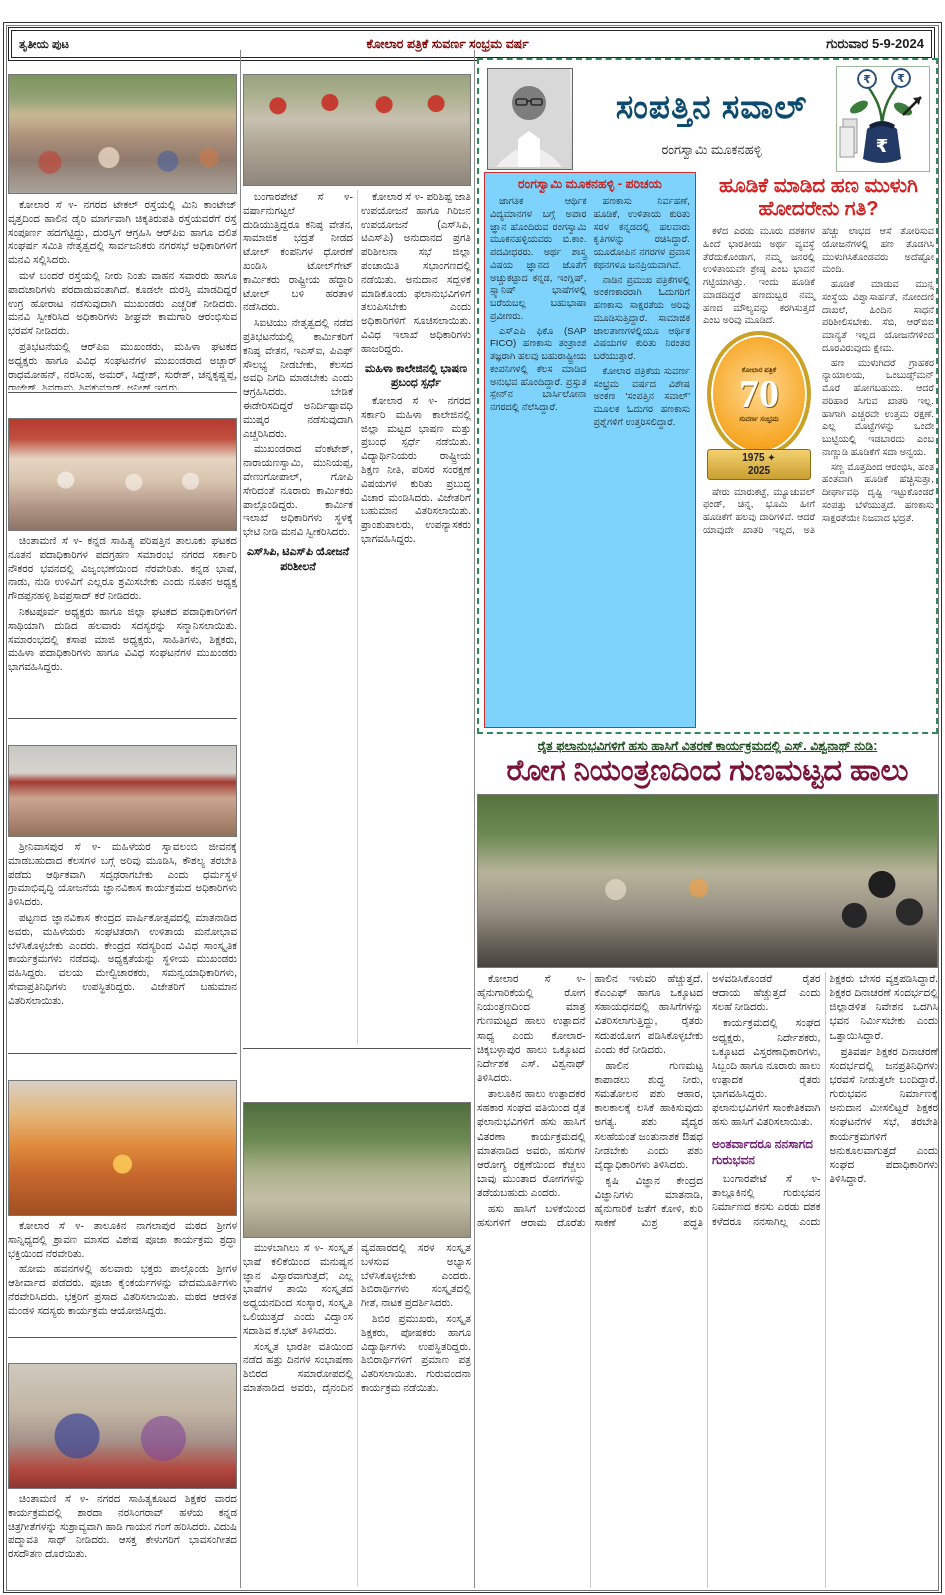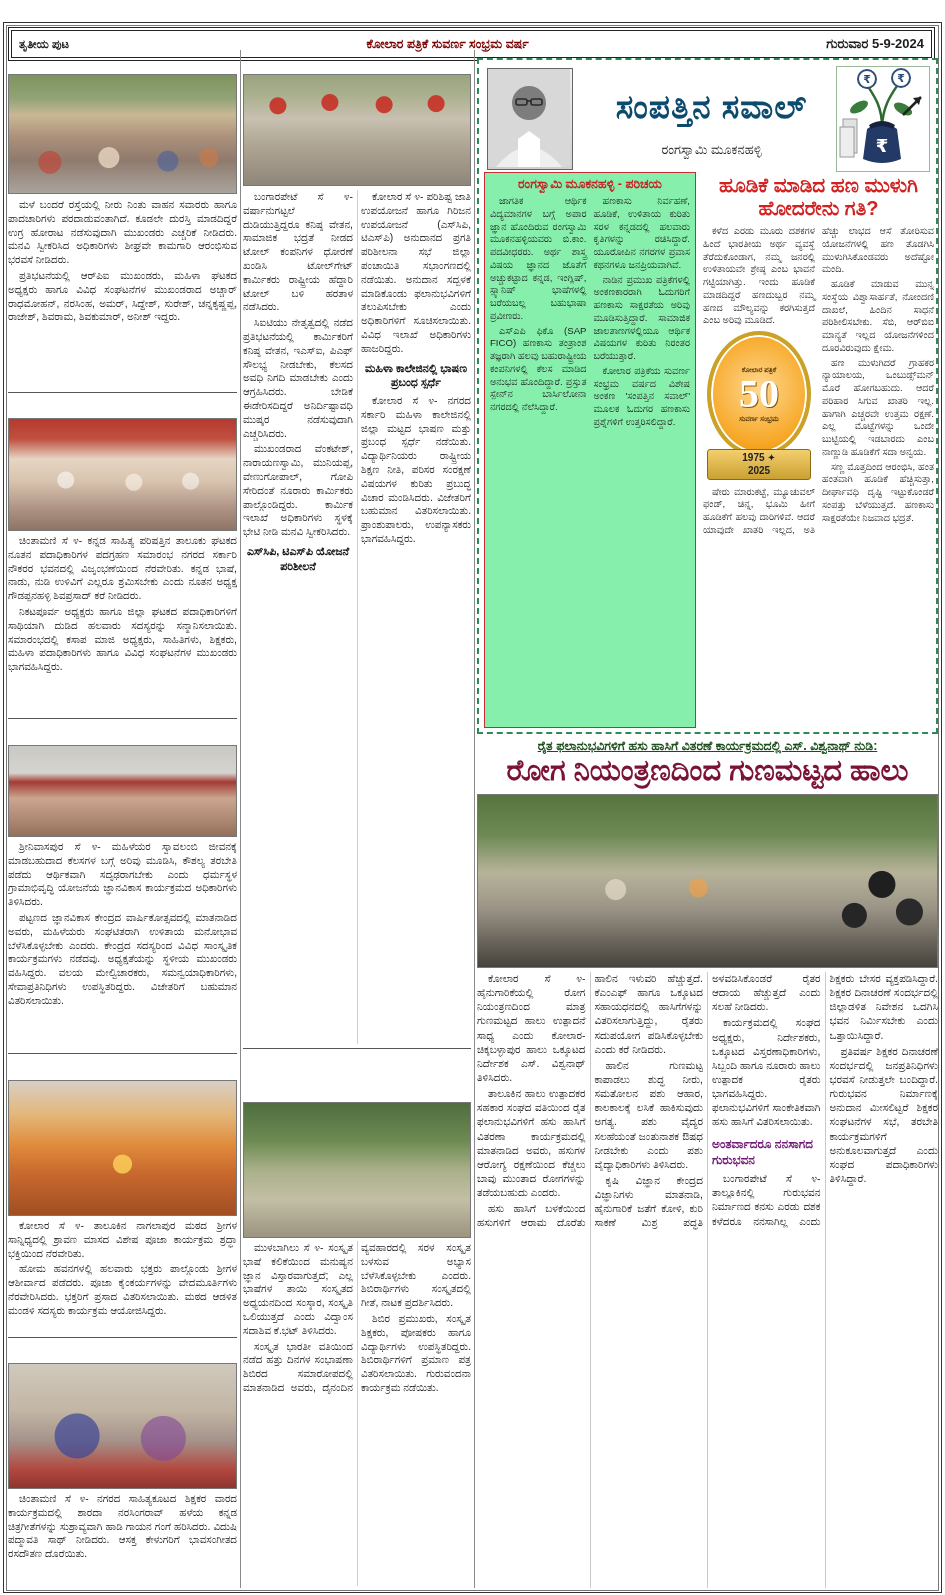--- a/index.html
+++ b/index.html
@@ -74,21 +74,21 @@
   .special-box{position:absolute;left:477px;top:58px;width:461px;height:676px;
                border:2px dashed #2e8b57;box-sizing:border-box;background:#fff;}
   .sp-title{position:absolute;left:95px;top:28px;width:275px;text-align:center;
             font-weight:bold;font-size:33px;color:#0c4a6e;letter-spacing:1px;}
   .sp-byline{position:absolute;left:95px;top:82px;width:275px;text-align:center;
              font-size:13px;color:#222;}
   .portrait{position:absolute;left:8px;top:8px;width:84px;height:100px;border:1px solid #666;
             background:linear-gradient(180deg,#efefef,#cfcfcf);overflow:hidden;}
   .illus{position:absolute;right:6px;top:6px;width:92px;height:104px;border:1px solid #9bb89b;background:#fff;}
   .intro-box{position:absolute;left:5px;top:112px;width:212px;height:556px;border:1.5px solid #c23030;
-             box-sizing:border-box;padding:4px 5px;background:#86efac;}
+             box-sizing:border-box;padding:4px 5px;background:#7dd3fc;}
   .intro-title{font-weight:bold;font-size:12.5px;color:#c42020;text-align:center;margin:0 0 3px 0;}
   .intro-body{font-size:9.6px;line-height:1.33;text-align:justify;column-count:2;column-gap:7px;
               height:512px;overflow:hidden;}
   .intro-body p{margin:0 0 2px 0;text-indent:9px;}
   .sp-right{position:absolute;left:224px;top:112px;width:231px;height:556px;}
   .sp-right-hl{font-weight:bold;font-size:20px;color:#d22222;text-align:center;line-height:1.15;margin:2px 0 5px 0;}
   .sp-right-body{font-size:9.6px;line-height:1.33;text-align:justify;column-count:2;column-gap:7px;
                  height:498px;overflow:hidden;}
   .sp-right-body p{margin:0 0 2px 0;text-indent:9px;}
 
@@ -127,20 +127,21 @@
     <span class="mh-center">ಕೋಲಾರ ಪತ್ರಿಕೆ ಸುವರ್ಣ ಸಂಭ್ರಮ ವರ್ಷ</span>
     <span class="mh-right">ಗುರುವಾರ 5-9-2024</span>
   </div>
 
   <div class="vr" style="left:240px;"></div>
   <div class="vr" style="left:474px;"></div>
 
   <div class="hl teal" style="left:8px;top:52px;width:229px;font-size:16px;">ಟೇಕಲ್ ರಸ್ತೆಯ ದುರಸ್ತಿಗೆ ಮನವಿ ಸಲ್ಲಿಕೆ</div>
   <div class="photo ph-a1" style="left:8px;top:74px;width:229px;height:120px;"></div>
   <div class="bt" style="left:8px;top:198px;width:229px;height:192px;">
+    <p>ಕೋಲಾರ ಸೆ ೪- ನಗರದ ಟೇಕಲ್ ರಸ್ತೆಯಲ್ಲಿ ಮಿನಿ ಕಾಂಟೇಜ್ ವೃತ್ತದಿಂದ ಹಾಲಿನ ಡೈರಿ ಮಾರ್ಗವಾಗಿ ಚಿಕ್ಕತಿರುಪತಿ ರಸ್ತೆಯವರೆಗೆ ರಸ್ತೆ ಸಂಪೂರ್ಣ ಹದಗೆಟ್ಟಿದ್ದು, ದುರಸ್ತಿಗೆ ಆಗ್ರಹಿಸಿ ಆರ್‌ಪಿಐ ಹಾಗೂ ದಲಿತ ಸಂಘರ್ಷ ಸಮಿತಿ ನೇತೃತ್ವದಲ್ಲಿ ಸಾರ್ವಜನಿಕರು ನಗರಸಭೆ ಅಧಿಕಾರಿಗಳಿಗೆ ಮನವಿ ಸಲ್ಲಿಸಿದರು.</p>
     <p>ಮಳೆ ಬಂದರೆ ರಸ್ತೆಯಲ್ಲಿ ನೀರು ನಿಂತು ವಾಹನ ಸವಾರರು ಹಾಗೂ ಪಾದಚಾರಿಗಳು ಪರದಾಡುವಂತಾಗಿದೆ. ಕೂಡಲೇ ದುರಸ್ತಿ ಮಾಡದಿದ್ದರೆ ಉಗ್ರ ಹೋರಾಟ ನಡೆಸುವುದಾಗಿ ಮುಖಂಡರು ಎಚ್ಚರಿಕೆ ನೀಡಿದರು. ಮನವಿ ಸ್ವೀಕರಿಸಿದ ಅಧಿಕಾರಿಗಳು ಶೀಘ್ರವೇ ಕಾಮಗಾರಿ ಆರಂಭಿಸುವ ಭರವಸೆ ನೀಡಿದರು.</p>
     <p>ಪ್ರತಿಭಟನೆಯಲ್ಲಿ ಆರ್‌ಪಿಐ ಮುಖಂಡರು, ಮಹಿಳಾ ಘಟಕದ ಅಧ್ಯಕ್ಷರು ಹಾಗೂ ವಿವಿಧ ಸಂಘಟನೆಗಳ ಮುಖಂಡರಾದ ಅಚ್ಚಾರ್ ರಾಧಮೋಹನ್, ನರಸಿಂಹ, ಅಮರ್, ಸಿದ್ದೇಶ್, ಸುರೇಶ್, ಚನ್ನಕೃಷ್ಣಪ್ಪ, ರಾಜೇಶ್, ಶಿವರಾಮ, ಶಿವಕುಮಾರ್, ಅನೀಶ್ ಇದ್ದರು.</p>
   </div>
 
   <div class="sep" style="left:8px;top:392px;width:229px;"></div>
   <div class="hl maroon" style="left:8px;top:396px;width:229px;font-size:16px;">ಚಿಂತಾಮಣಿಯಲ್ಲಿ ಕಸಾಪ ಪದಗ್ರಹಣ</div>
   <div class="photo ph-a2" style="left:8px;top:418px;width:229px;height:113px;"></div>
   <div class="bt" style="left:8px;top:534px;width:229px;height:182px;">
     <p>ಚಿಂತಾಮಣಿ ಸೆ ೪- ಕನ್ನಡ ಸಾಹಿತ್ಯ ಪರಿಷತ್ತಿನ ತಾಲೂಕು ಘಟಕದ ನೂತನ ಪದಾಧಿಕಾರಿಗಳ ಪದಗ್ರಹಣ ಸಮಾರಂಭ ನಗರದ ಸರ್ಕಾರಿ ನೌಕರರ ಭವನದಲ್ಲಿ ವಿಜೃಂಭಣೆಯಿಂದ ನೆರವೇರಿತು. ಕನ್ನಡ ಭಾಷೆ, ನಾಡು, ನುಡಿ ಉಳಿವಿಗೆ ಎಲ್ಲರೂ ಶ್ರಮಿಸಬೇಕು ಎಂದು ನೂತನ ಅಧ್ಯಕ್ಷ ಗೌಡಪ್ಪನಹಳ್ಳಿ ಶಿವಪ್ರಸಾದ್ ಕರೆ ನೀಡಿದರು.</p>
     <p>ನಿಕಟಪೂರ್ವ ಅಧ್ಯಕ್ಷರು ಹಾಗೂ ಜಿಲ್ಲಾ ಘಟಕದ ಪದಾಧಿಕಾರಿಗಳಿಗೆ ಸಾಥಿಯಾಗಿ ದುಡಿದ ಹಲವಾರು ಸದಸ್ಯರನ್ನು ಸನ್ಮಾನಿಸಲಾಯಿತು. ಸಮಾರಂಭದಲ್ಲಿ ಕಸಾಪ ಮಾಜಿ ಅಧ್ಯಕ್ಷರು, ಸಾಹಿತಿಗಳು, ಶಿಕ್ಷಕರು, ಮಹಿಳಾ ಪದಾಧಿಕಾರಿಗಳು ಹಾಗೂ ವಿವಿಧ ಸಂಘಟನೆಗಳ ಮುಖಂಡರು ಭಾಗವಹಿಸಿದ್ದರು.</p>
@@ -235,21 +236,21 @@
       </div>
     </div>
 
     <div class="sp-right">
       <div class="sp-right-hl">ಹೂಡಿಕೆ ಮಾಡಿದ ಹಣ ಮುಳುಗಿ ಹೋದರೇನು ಗತಿ?</div>
       <div class="sp-right-body">
         <p>ಕಳೆದ ಎರಡು ಮೂರು ದಶಕಗಳ ಹಿಂದೆ ಭಾರತೀಯ ಅರ್ಥ ವ್ಯವಸ್ಥೆ ತೆರೆದುಕೊಂಡಾಗ, ನಮ್ಮ ಜನರಲ್ಲಿ ಉಳಿತಾಯವೇ ಶ್ರೇಷ್ಠ ಎಂಬ ಭಾವನೆ ಗಟ್ಟಿಯಾಗಿತ್ತು. ಇಂದು ಹೂಡಿಕೆ ಮಾಡದಿದ್ದರೆ ಹಣದುಬ್ಬರ ನಮ್ಮ ಹಣದ ಮೌಲ್ಯವನ್ನು ಕರಗಿಸುತ್ತದೆ ಎಂಬ ಅರಿವು ಮೂಡಿದೆ.</p>
         <div class="jubilee">
           <div class="jub-circle">
             <div class="jub-top">ಕೋಲಾರ ಪತ್ರಿಕೆ</div>
-            <div class="jub-50">50</div>
+            <div class="jub-50">70</div>
             <div class="jub-bottom">ಸುವರ್ಣ ಸಂಭ್ರಮ</div>
           </div>
           <div class="jub-years">1975 ✦ 2025</div>
         </div>
         <p>ಷೇರು ಮಾರುಕಟ್ಟೆ, ಮ್ಯೂಚುವಲ್ ಫಂಡ್, ಚಿನ್ನ, ಭೂಮಿ ಹೀಗೆ ಹೂಡಿಕೆಗೆ ಹಲವು ದಾರಿಗಳಿವೆ. ಆದರೆ ಯಾವುದೇ ಖಾತರಿ ಇಲ್ಲದ, ಅತಿ ಹೆಚ್ಚು ಲಾಭದ ಆಸೆ ತೋರಿಸುವ ಯೋಜನೆಗಳಲ್ಲಿ ಹಣ ತೊಡಗಿಸಿ ಮುಳುಗಿಸಿಕೊಂಡವರು ಅದೆಷ್ಟೋ ಮಂದಿ.</p>
         <p>ಹೂಡಿಕೆ ಮಾಡುವ ಮುನ್ನ ಸಂಸ್ಥೆಯ ವಿಶ್ವಾಸಾರ್ಹತೆ, ನೋಂದಣಿ ದಾಖಲೆ, ಹಿಂದಿನ ಸಾಧನೆ ಪರಿಶೀಲಿಸಬೇಕು. ಸೆಬಿ, ಆರ್‌ಬಿಐ ಮಾನ್ಯತೆ ಇಲ್ಲದ ಯೋಜನೆಗಳಿಂದ ದೂರವಿರುವುದು ಕ್ಷೇಮ.</p>
         <p>ಹಣ ಮುಳುಗಿದರೆ ಗ್ರಾಹಕರ ನ್ಯಾಯಾಲಯ, ಒಂಬುಡ್ಸ್‌ಮನ್ ಮೊರೆ ಹೋಗಬಹುದು. ಆದರೆ ಪರಿಹಾರ ಸಿಗುವ ಖಾತರಿ ಇಲ್ಲ. ಹಾಗಾಗಿ ಎಚ್ಚರವೇ ಉತ್ತಮ ರಕ್ಷಣೆ. ಎಲ್ಲ ಮೊಟ್ಟೆಗಳನ್ನು ಒಂದೇ ಬುಟ್ಟಿಯಲ್ಲಿ ಇಡಬಾರದು ಎಂಬ ನಾಣ್ಣುಡಿ ಹೂಡಿಕೆಗೆ ಸದಾ ಅನ್ವಯ.</p>
         <p>ಸಣ್ಣ ಮೊತ್ತದಿಂದ ಆರಂಭಿಸಿ, ಹಂತ ಹಂತವಾಗಿ ಹೂಡಿಕೆ ಹೆಚ್ಚಿಸುತ್ತಾ, ದೀರ್ಘಾವಧಿ ದೃಷ್ಟಿ ಇಟ್ಟುಕೊಂಡರೆ ಸಂಪತ್ತು ಬೆಳೆಯುತ್ತದೆ. ಹಣಕಾಸು ಸಾಕ್ಷರತೆಯೇ ನಿಜವಾದ ಭದ್ರತೆ.</p>
       </div>
     </div>

